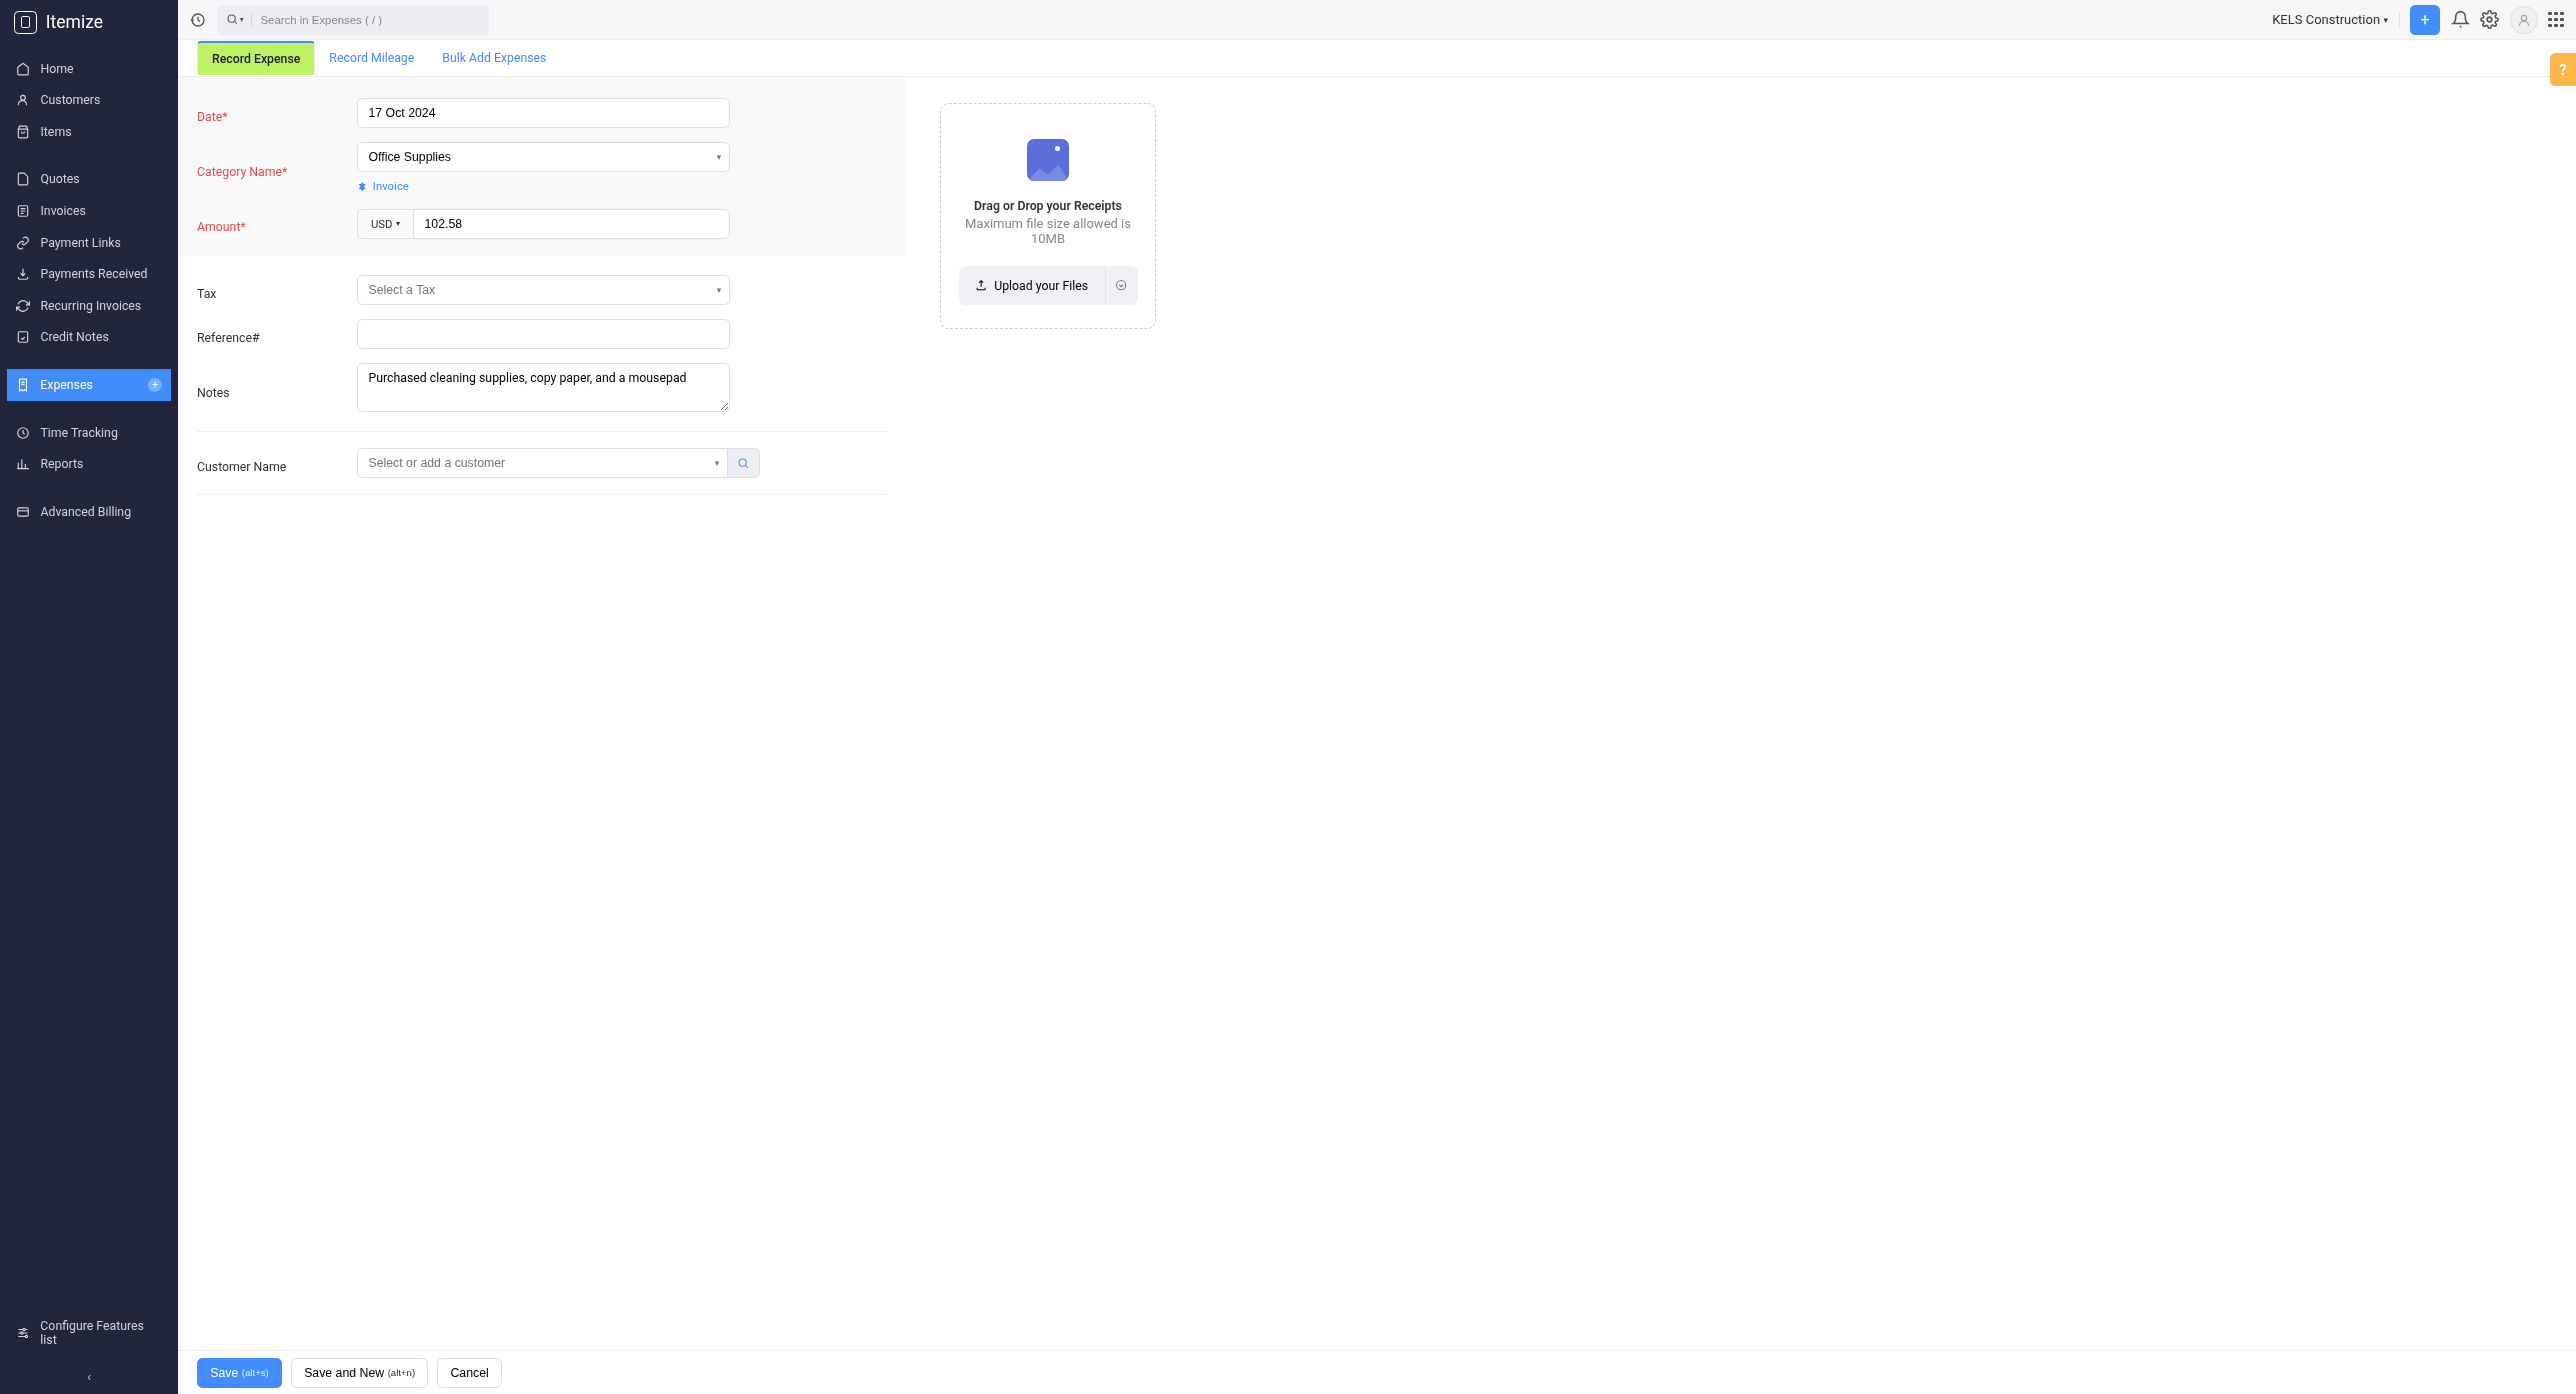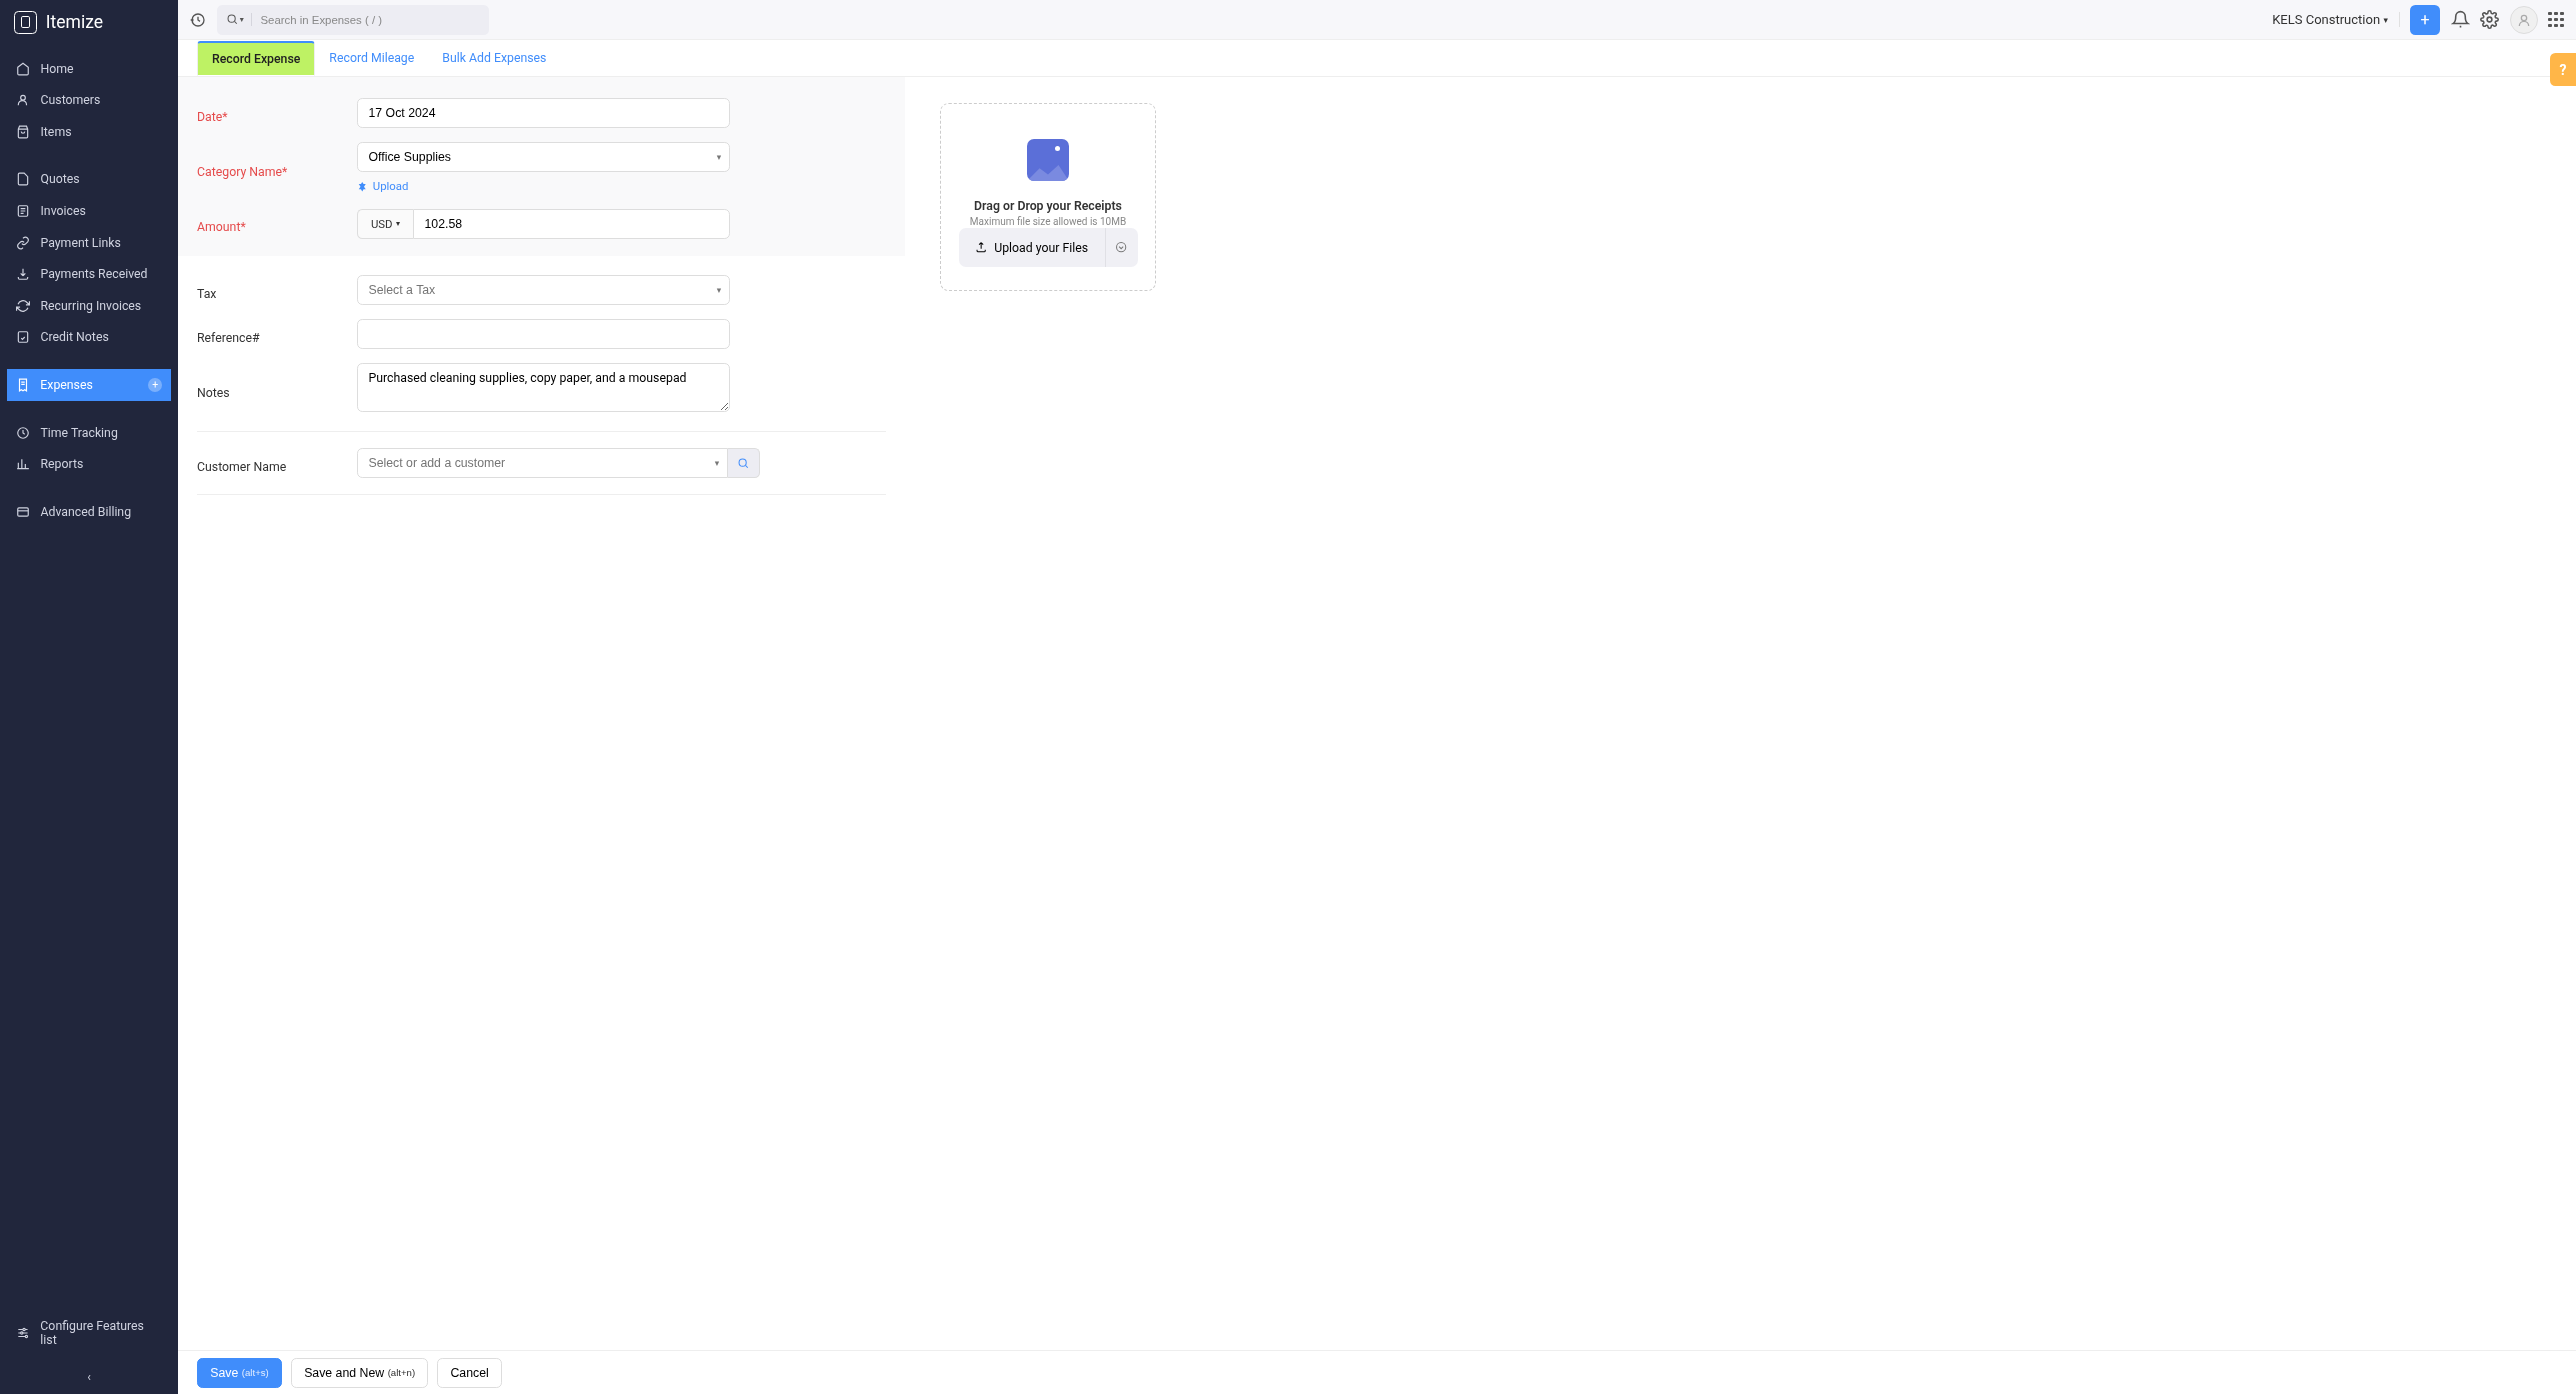--- a/index.html
+++ b/index.html
@@ -74,21 +74,21 @@
     .customer-row .form-control { border-radius: 5.3px 0 0 5.3px;}
 
     .divider { height: 0.9px; background: #eee; margin: 16px 0; }
 
     
     .upload-box { width: 216px; border: 0.9px dashed #ccc; border-radius: 8.8px; padding: 35px 17.5px 23px; text-align: center; background:#fff;}
     .upload-img { width: 42px; height: 42px; margin: 0 auto 17.5px; background: #5b6fd8; border-radius: 7px; position:relative; overflow:hidden;}
     .upload-img::before{content:""; position:absolute; top:7px; right:8.8px; width:5.3px; height:5.3px; background:#fff; border-radius:50%;}
     .upload-img::after{content:""; position:absolute; bottom:0; left:0; right:0; height:16px; background:#7a8ae0; clip-path: polygon(0 100%, 30% 20%, 50% 60%, 75% 0%, 100% 100%);}
     .upload-title { font-weight: 600; font-size: 12.3px; margin-bottom: 3.5px; }
-    .upload-sub { font-size: 10px; color: #888; margin-bottom: 1px; }
+    .upload-sub { font-size: 13px; color: #888; margin-bottom: 20px; }
     .upload-btn-row { display: flex; gap:0;}
     .upload-btn { flex: 1; height: 39px; background: #f0f0f5; border-radius: 7px 0 0 7px; display: flex; align-items: center; justify-content: center; gap: 7px; font-size: 12.3px; cursor: pointer; color:#000000;}
     .upload-more { width: 33px; height:39px; background:#f0f0f5; border-radius:0 7px 7px 0; border-left:0.9px solid #e0e0e5; display:flex; align-items:center; justify-content:center; cursor:pointer; color:#777;}
 
     
     .footer { height: 44px; border-top: 0.9px solid #eee; display: flex; align-items: center; gap: 8.8px; padding: 0 19px; background: #fff; }
     .btn { height: 30px; padding: 0 12.3px; border-radius: 5.3px; border: 0.9px solid #ddd; background: #fff; cursor: pointer; font-size: 12.3px; display: inline-flex; align-items: center; gap:3.5px;}
     .btn-primary { background: #408dfb; color: #fff; border-color: #408dfb; }
     .btn .shortcut { font-size: 9.6px; opacity: 0.85; }
 
@@ -330,21 +330,21 @@
                 <div class="form-label required">Category Name*</div>
                 <div class="form-control-wrap">
                   <div class="select-wrap">
                     <input class="form-control" readonly="" value="Office Supplies" style="">
                     <span class="caret">▾</span>
                   </div>
                   <div class="itemize-link">
                     <span style="width:10.5px;height:10.5px;display:inline-block;"><svg viewBox="0 0 24 24" fill="currentColor">
                           <path d="M12 2l3 5h5l-4 6 4 6h-5l-3 5-3-5H4l4-6-4-6h5z"></path>
                         </svg></span>
-                    <span>Upload</span>
+                    <span>Invoice</span>
                   </div>
                 </div>
               </div>
               <div class="form-row" style="margin-bottom:0;">
                 <div class="form-label required">Amount*</div>
                 <div class="form-control-wrap">
                   <div class="currency-amount">
                     <div class="currency-sel">
                       <span>USD</span>
                       <span style="font-size:8px;">▾</span>

